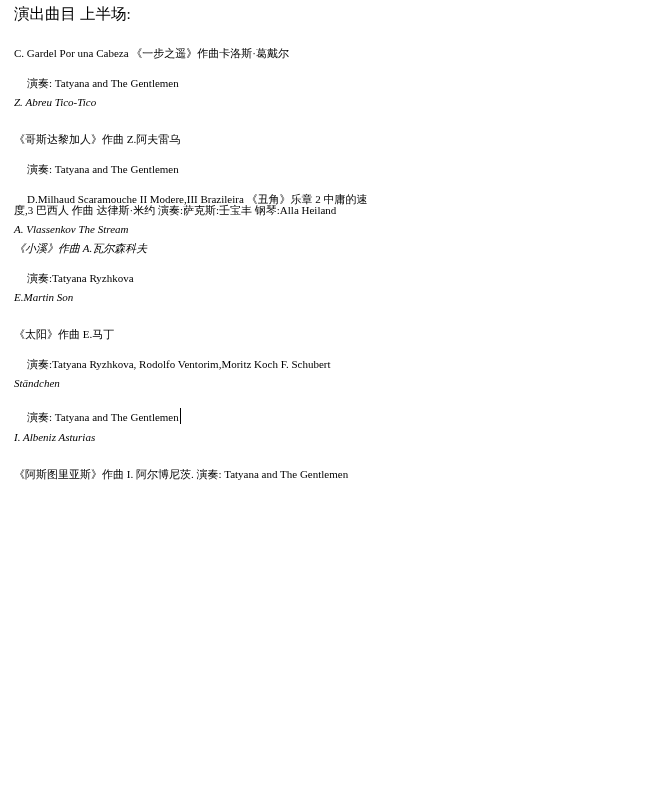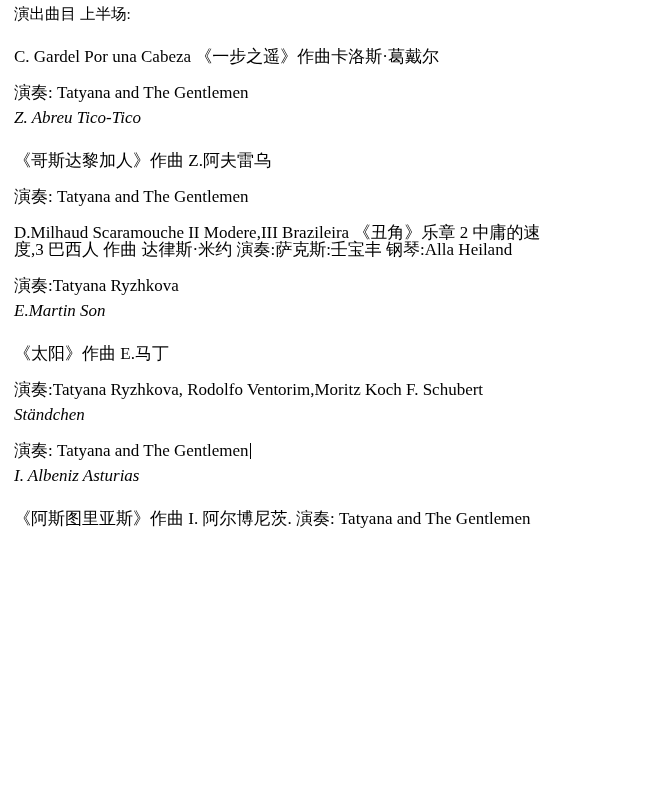--- a/index.html
+++ b/index.html
@@ -18,31 +18,31 @@
     position: relative;
     width: 671px;
     height: 668px;
     padding: 0;
     box-sizing: border-box;
   }
   .doc-body {
     padding: 6px 14px 0 14px;
   }
   .line {
-    font-size: 17px;
+    font-size: 11px;
     line-height: 1.0;
     white-space: pre-wrap;
     word-break: break-word;
   }
   
   .para {
     margin: 0;
   }
   .gap-lg { margin-top: 26px; }
-  .gap-md { margin-top: 19px; }
+  .gap-md { margin-top: 19px; margin-left: 13px; }
   .gap-sm { }
   .gap-xs { margin-top: 8px; font-style: italic; }
   .caret {
     display: inline-block;
     width: 1px;
     height: 16px;
     background: #000;
     vertical-align: -3px;
     margin-left: 1px;
   }
@@ -58,20 +58,22 @@
 
     <div class="para line title">演出曲目 上半场:</div>
 
     <div class="para line gap-lg">C. Gardel Por una Cabeza 《一步之遥》作曲卡洛斯·葛戴尔</div>
     <div class="para line gap-md">演奏: Tatyana and The Gentlemen</div>
     <div class="para line gap-xs">Z. Abreu Tico-Tico</div>
     <div class="para line gap-lg">《哥斯达黎加人》作曲 Z.阿夫雷乌</div>
     <div class="para line gap-md">演奏: Tatyana and The Gentlemen</div>
     <div class="para line gap-md">D.Milhaud Scaramouche II Modere,III Brazileira 《丑角》乐章 2 中庸的速</div>
     <div class="para line gap-sm">度,3 巴西人 作曲 达律斯·米约 演奏:萨克斯:壬宝丰 钢琴:Alla Heiland</div>
+    <div class="para line gap-xs">A. Vlassenkov The Stream</div>
+    <div class="para line gap-xs">《小溪》作曲 A.瓦尔森科夫</div>
     <div class="para line gap-md">演奏:Tatyana Ryzhkova</div>
     <div class="para line gap-xs">E.Martin Son</div>
     <div class="para line gap-lg">《太阳》作曲 E.马丁</div>
     <div class="para line gap-md">演奏:Tatyana Ryzhkova, Rodolfo Ventorim,Moritz Koch F. Schubert</div>
     <div class="para line gap-xs">Ständchen</div>
     <div class="para line gap-md"><span>演奏: Tatyana and The Gentlemen</span><span class="caret"></span></div>
     <div class="para line gap-xs">I. Albeniz Asturias</div>
     <div class="para line gap-lg">《阿斯图里亚斯》作曲 I. 阿尔博尼茨. 演奏: Tatyana and The Gentlemen</div>
 
   </div>

